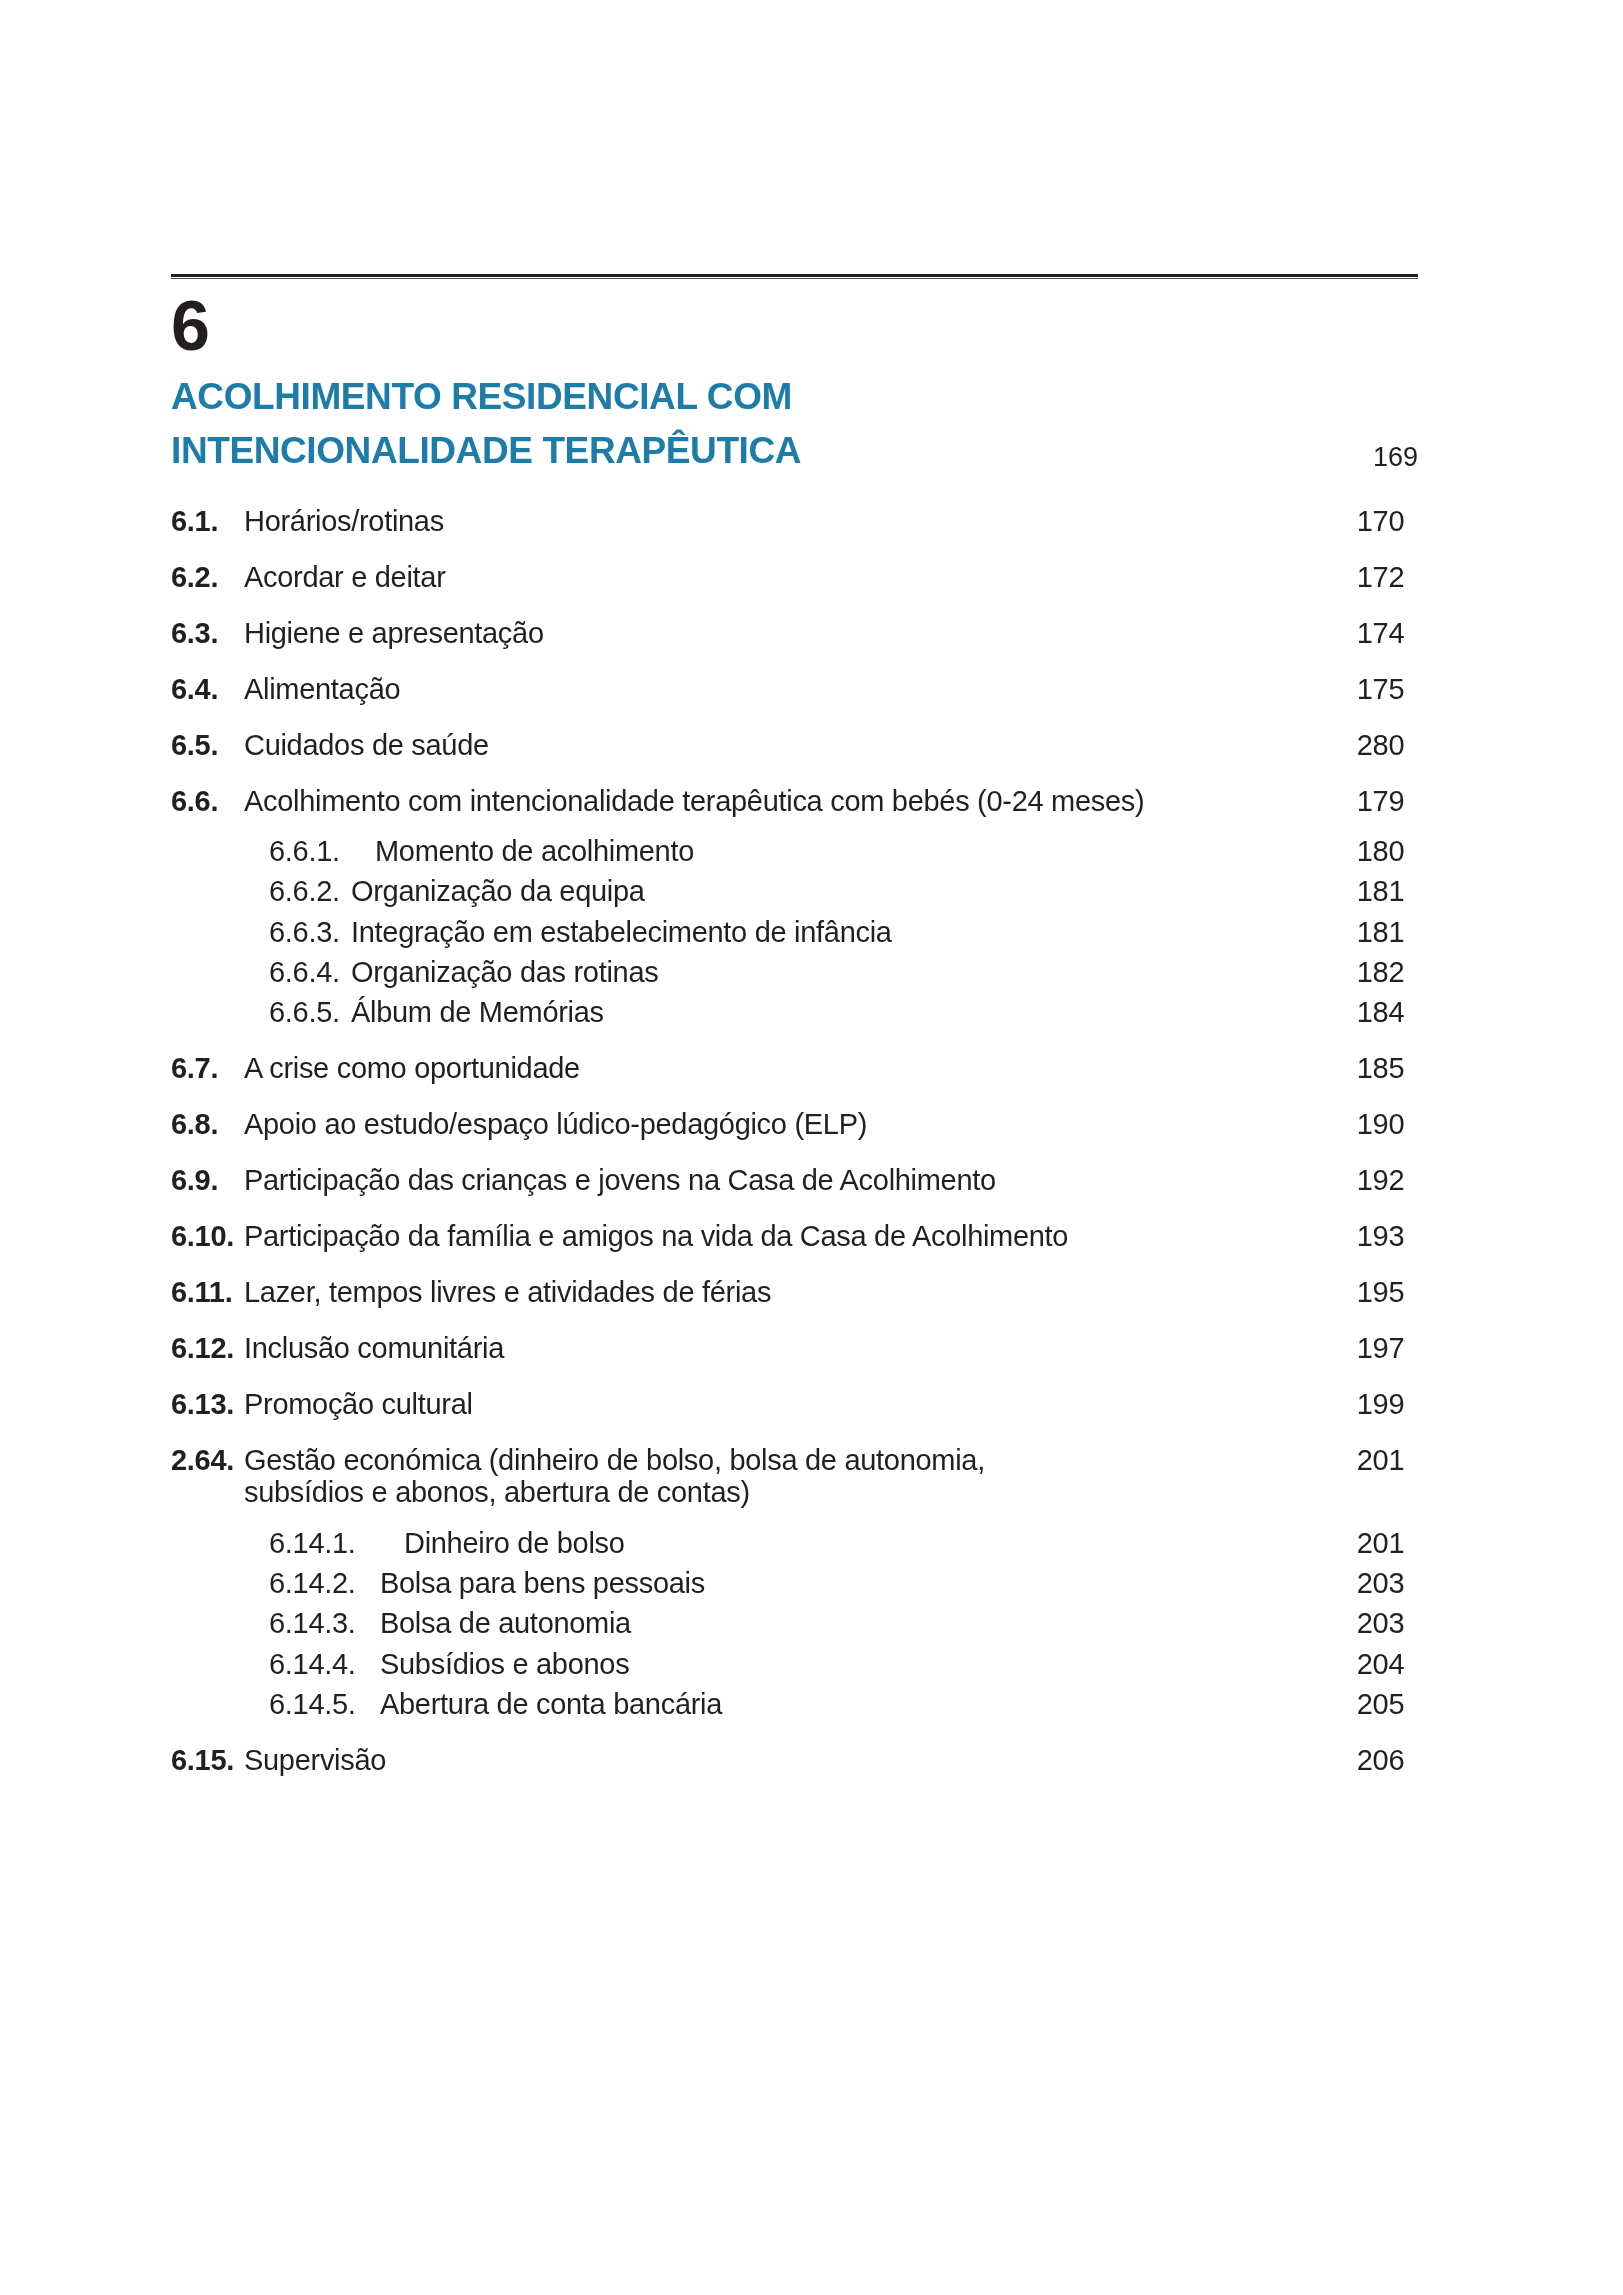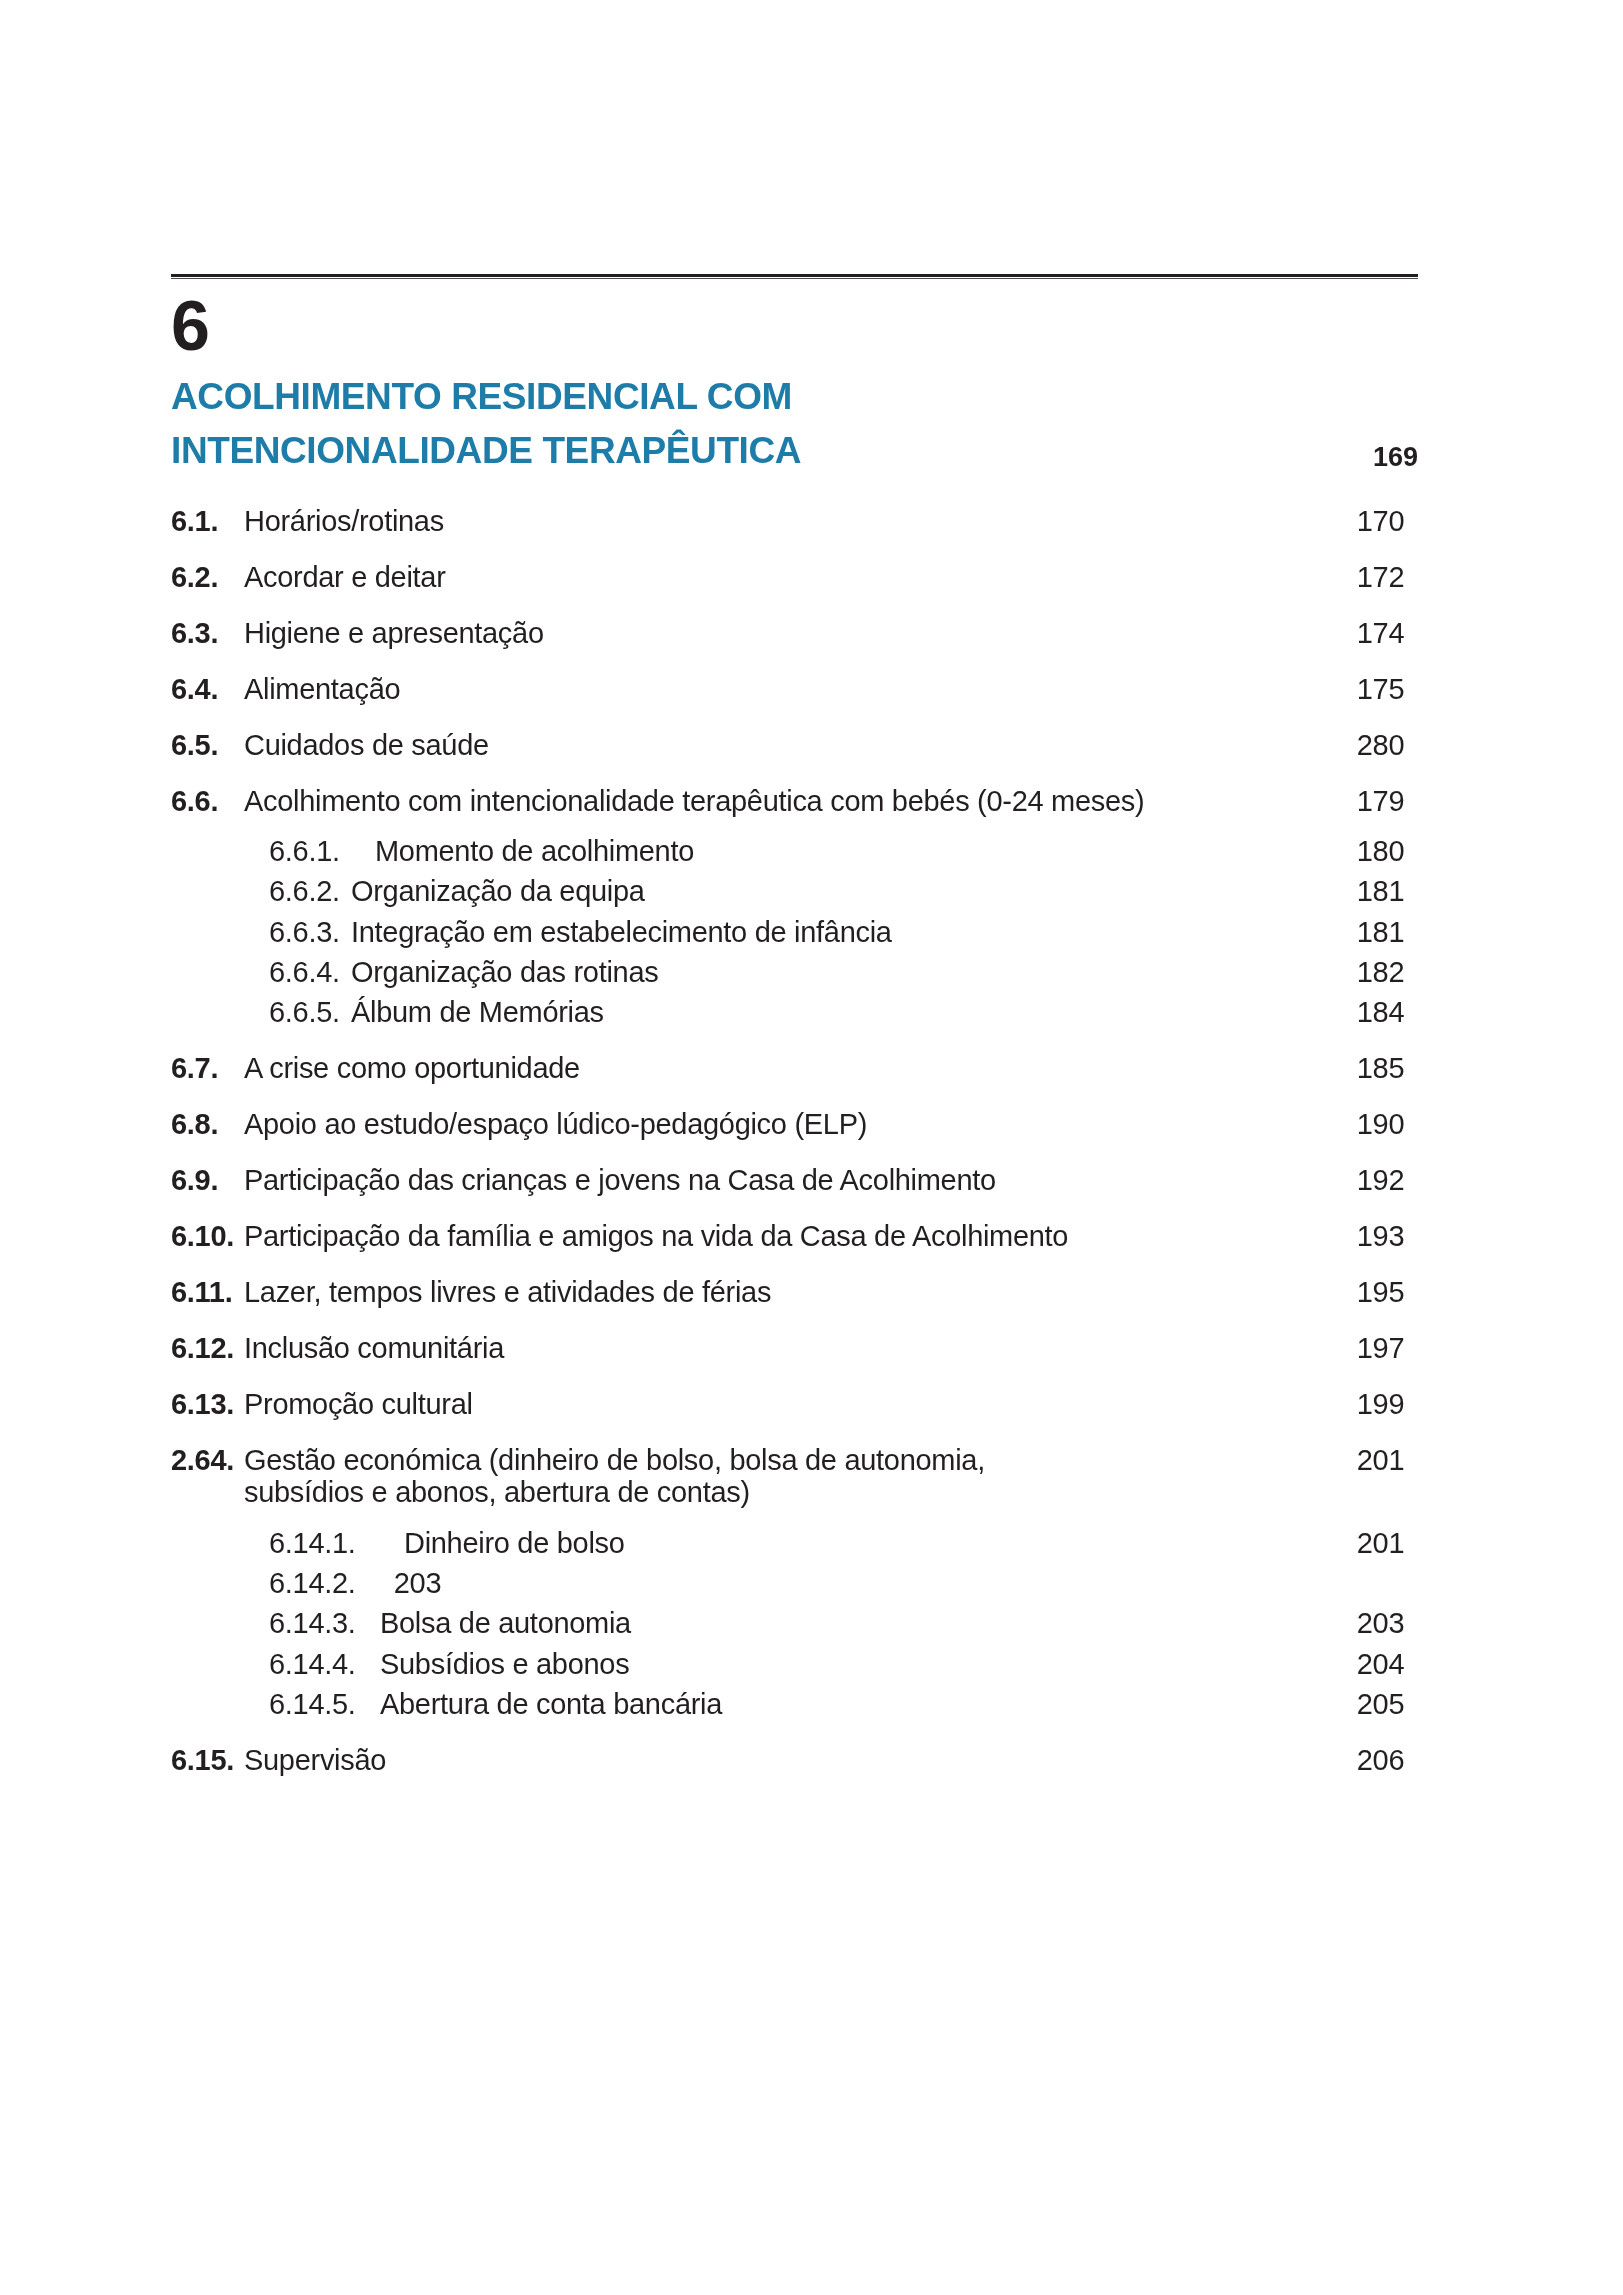--- a/index.html
+++ b/index.html
@@ -40,21 +40,21 @@
     font-size:37px;
     font-weight:700;
     line-height:54px;
     letter-spacing:-0.4px;
   }
   .chapter-page {
     width:75px;
     text-align:right;
     font-size:27px;
     line-height:42px;
-    font-weight:700;
+    font-weight:400;
   }
   .toc-list { margin-top:27px; }
   .row {
     display:flex;
     align-items:flex-start;
     font-size:29px;
     line-height:32px;
     letter-spacing:-0.3px;
   }
   .row.main { margin-top:24px; }
@@ -193,20 +193,21 @@
 subsídios e abonos, abertura de contas)</span>
     <span class="page">201</span>
   </div>
       <div class="row sub first-sub wide-num">
     <span class="num">6.14.1.</span>
     <span class="title">Dinheiro de bolso</span>
     <span class="page">201</span>
   </div>
       <div class="row sub wide-num">
     <span class="num">6.14.2.</span>
+    <span class="title">Bolsa para bens pessoais</span>
     <span class="page">203</span>
   </div>
       <div class="row sub wide-num">
     <span class="num">6.14.3.</span>
     <span class="title">Bolsa de autonomia</span>
     <span class="page">203</span>
   </div>
       <div class="row sub wide-num">
     <span class="num">6.14.4.</span>
     <span class="title">Subsídios e abonos</span>

